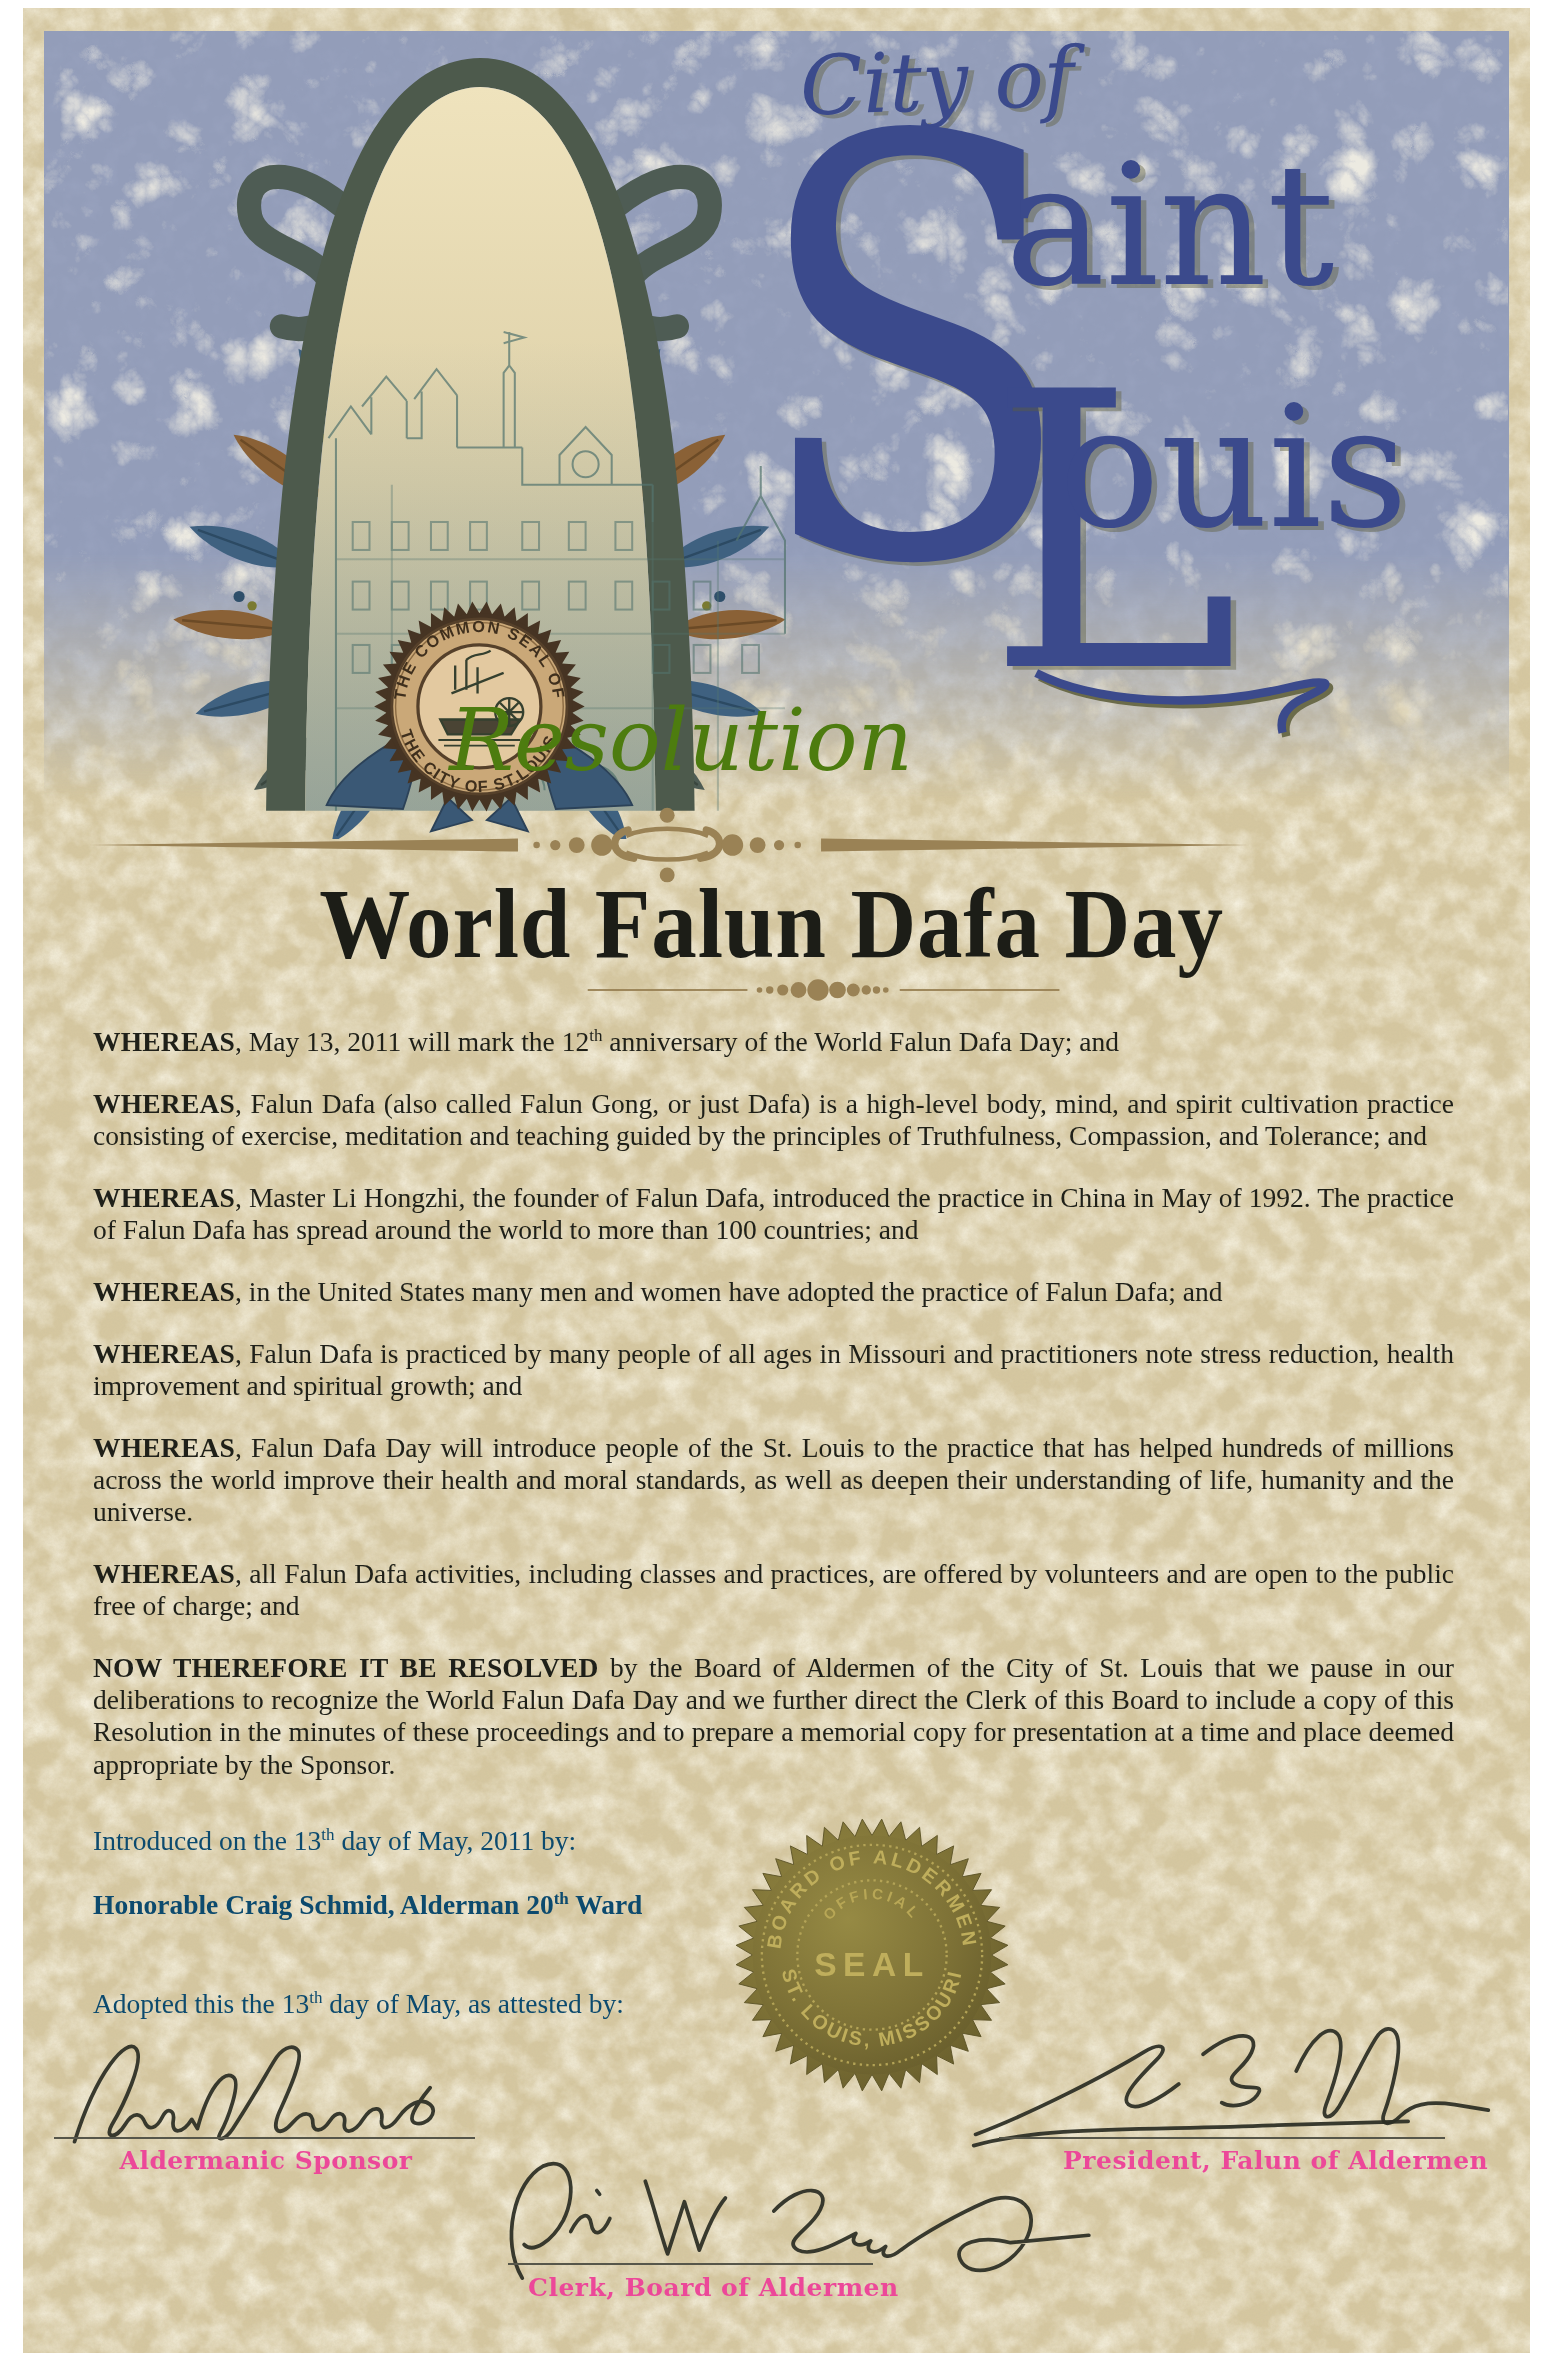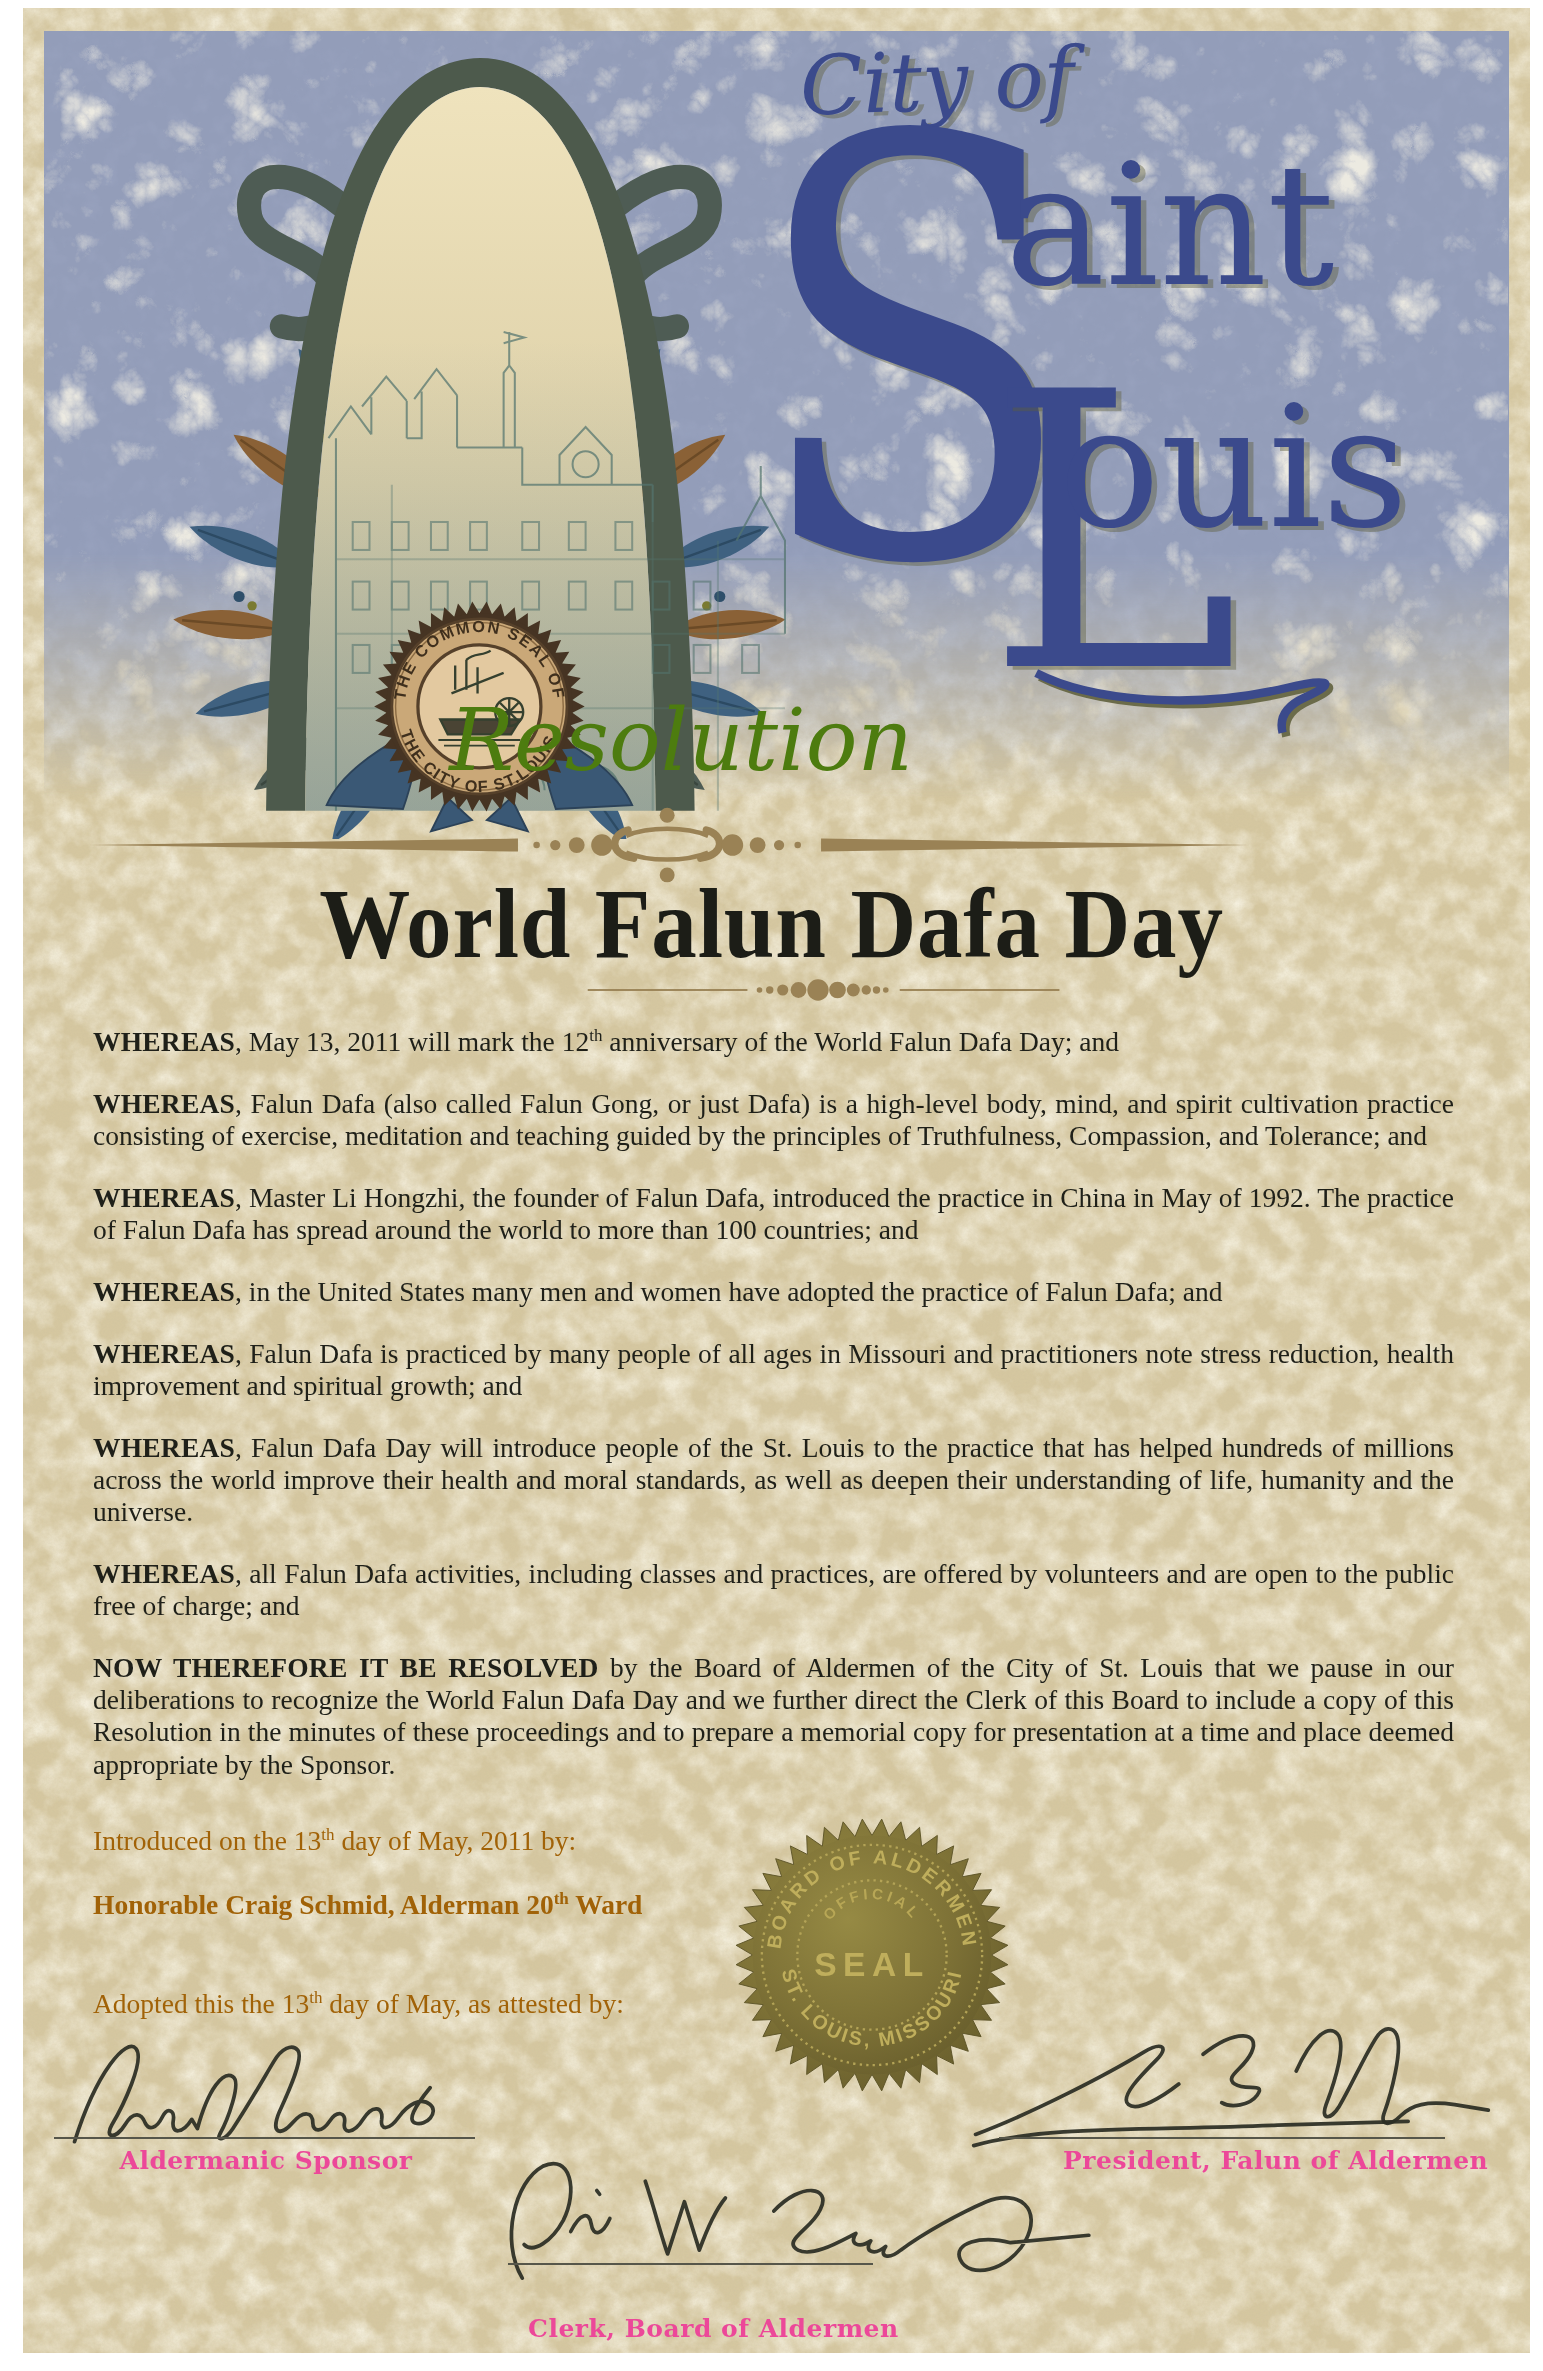--- a/index.html
+++ b/index.html
@@ -24,21 +24,21 @@
   .divider{position:absolute;left:89px;top:804px;}
   .title{position:absolute;left:91px;top:874px;width:1361px;text-align:center;
        font-size:99px;font-weight:bold;color:#1c1d17;line-height:1;letter-spacing:0.9px;
        transform:scaleX(.92);transform-origin:center top;font-family:"Liberation Serif",serif;}
   .smdiv{position:absolute;left:587px;top:977px;}
   .bodytext{position:absolute;left:93px;top:1024px;width:1361px;font-size:27.5px;line-height:1.165;
        text-align:justify;color:#1f2019;}
   .bodytext p{margin:2px 0 30px 0;}
   .bodytext b{letter-spacing:0.2px;}
   sup{font-size:62%;line-height:0;}
-  .absline{position:absolute;left:93px;width:1361px;font-size:27.5px;color:#a16207;white-space:nowrap;}
+  .absline{position:absolute;left:93px;width:1361px;font-size:27.5px;color:#0c4a6e;white-space:nowrap;}
   .goldseal{position:absolute;left:732px;top:1815px;}
   .sigline{position:absolute;height:1.9px;background:#56564a;}
   .siglabel{position:absolute;text-align:center;font-family:"DejaVu Serif",serif;font-weight:bold;
        font-size:25px;color:#ec4899;letter-spacing:0.5px;white-space:nowrap;}
   .sig{position:absolute;}
   .sig path{stroke:#2b2d24;stroke-width:4;fill:none;stroke-linecap:round;stroke-linejoin:round;opacity:.93;}
 </style>
 </head>
 <body>
 
@@ -317,15 +317,15 @@
   <div class="sigline" style="left:999px;top:2137px;width:446px;"></div>
   <div class="siglabel" style="left:1063px;top:2146px;width:364px;">President, Falun of Aldermen</div>
 
   <svg class="sig" style="left:485px;top:2155px;" width="615" height="140" viewBox="0 0 660 150">
     <path d="M 40,132 C 16,92 32,28 62,12 C 92,-2 100,38 84,70 C 72,92 52,106 42,96"></path>
     <path d="M 92,82 C 102,62 112,60 114,74 C 116,88 126,86 134,68 M 120,38 L 123,42"></path>
     <path d="M 172,28 C 182,58 190,90 196,106 L 214,50 L 230,102 C 238,80 248,58 258,46"></path>
     <path d="M 310,60 C 340,28 372,34 360,58 C 350,80 318,92 336,102 C 352,110 382,92 398,84 C 390,96 402,100 414,92 C 406,104 418,108 430,98 C 422,110 434,112 446,102 C 470,84 510,62 538,50 C 574,36 598,58 580,92 C 562,124 520,134 510,112 C 502,94 532,86 564,94 L 648,86"></path>
   </svg>
   <div class="sigline" style="left:508px;top:2263px;width:365px;"></div>
-  <div class="siglabel" style="left:528px;top:2273px;width:326px;margin-top:41px;">Clerk, Board of Aldermen</div>
+  <div class="siglabel" style="left:528px;top:2273px;width:326px;">Clerk, Board of Aldermen</div>
 </div>
 
 
 </body></html>

